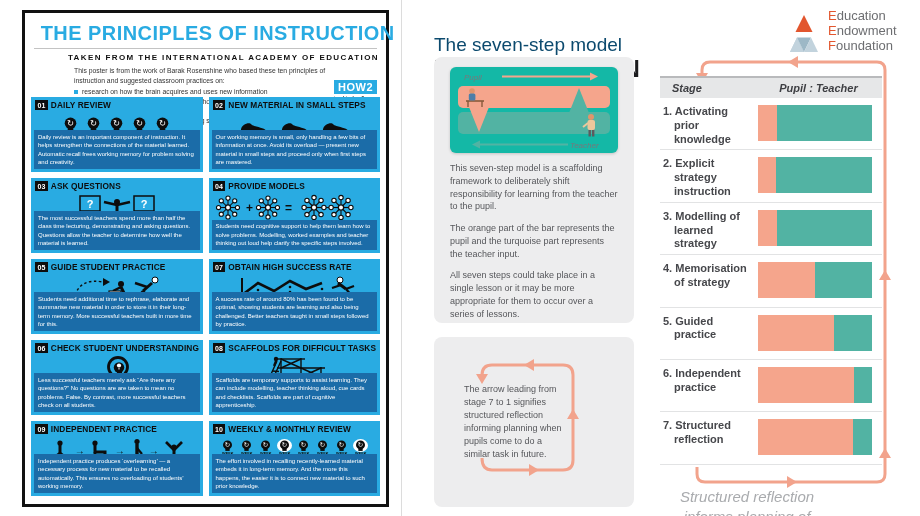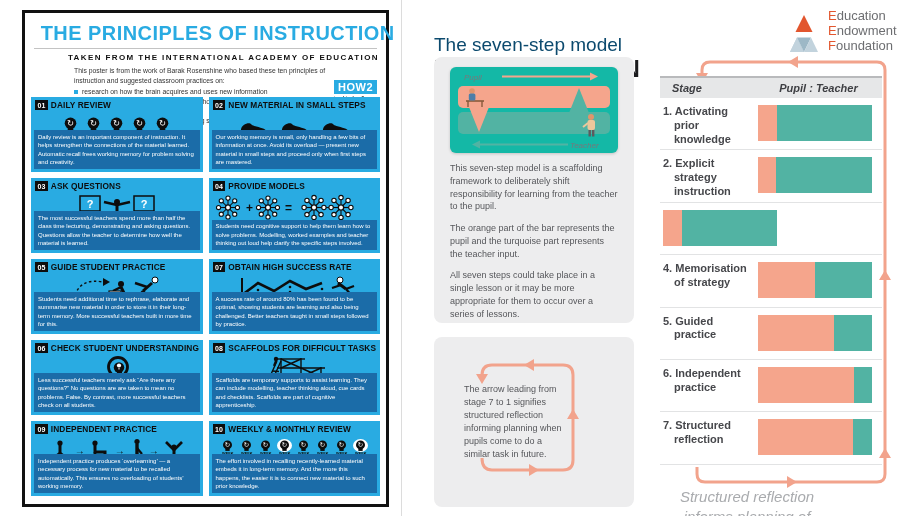--- a/index.html
+++ b/index.html
@@ -555,20 +555,21 @@
         <div class="bar-pupil" style="width: 17%;"></div>
       </div>
   </div>
   <div class="stage-row">
     <div class="stage-label">2. Explicit strategy instruction</div>
     <div class="bar">
         <div class="bar-pupil" style="width: 16%;"></div>
       </div>
   </div>
   <div class="stage-row">
+    <div class="stage-label">3. Modelling of learned strategy</div>
     <div class="bar">
         <div class="bar-pupil" style="width: 17%;"></div>
       </div>
   </div>
   <div class="stage-row">
     <div class="stage-label">4. Memorisation of strategy</div>
     <div class="bar">
         <div class="bar-pupil" style="width: 50%;"></div>
       </div>
   </div>

